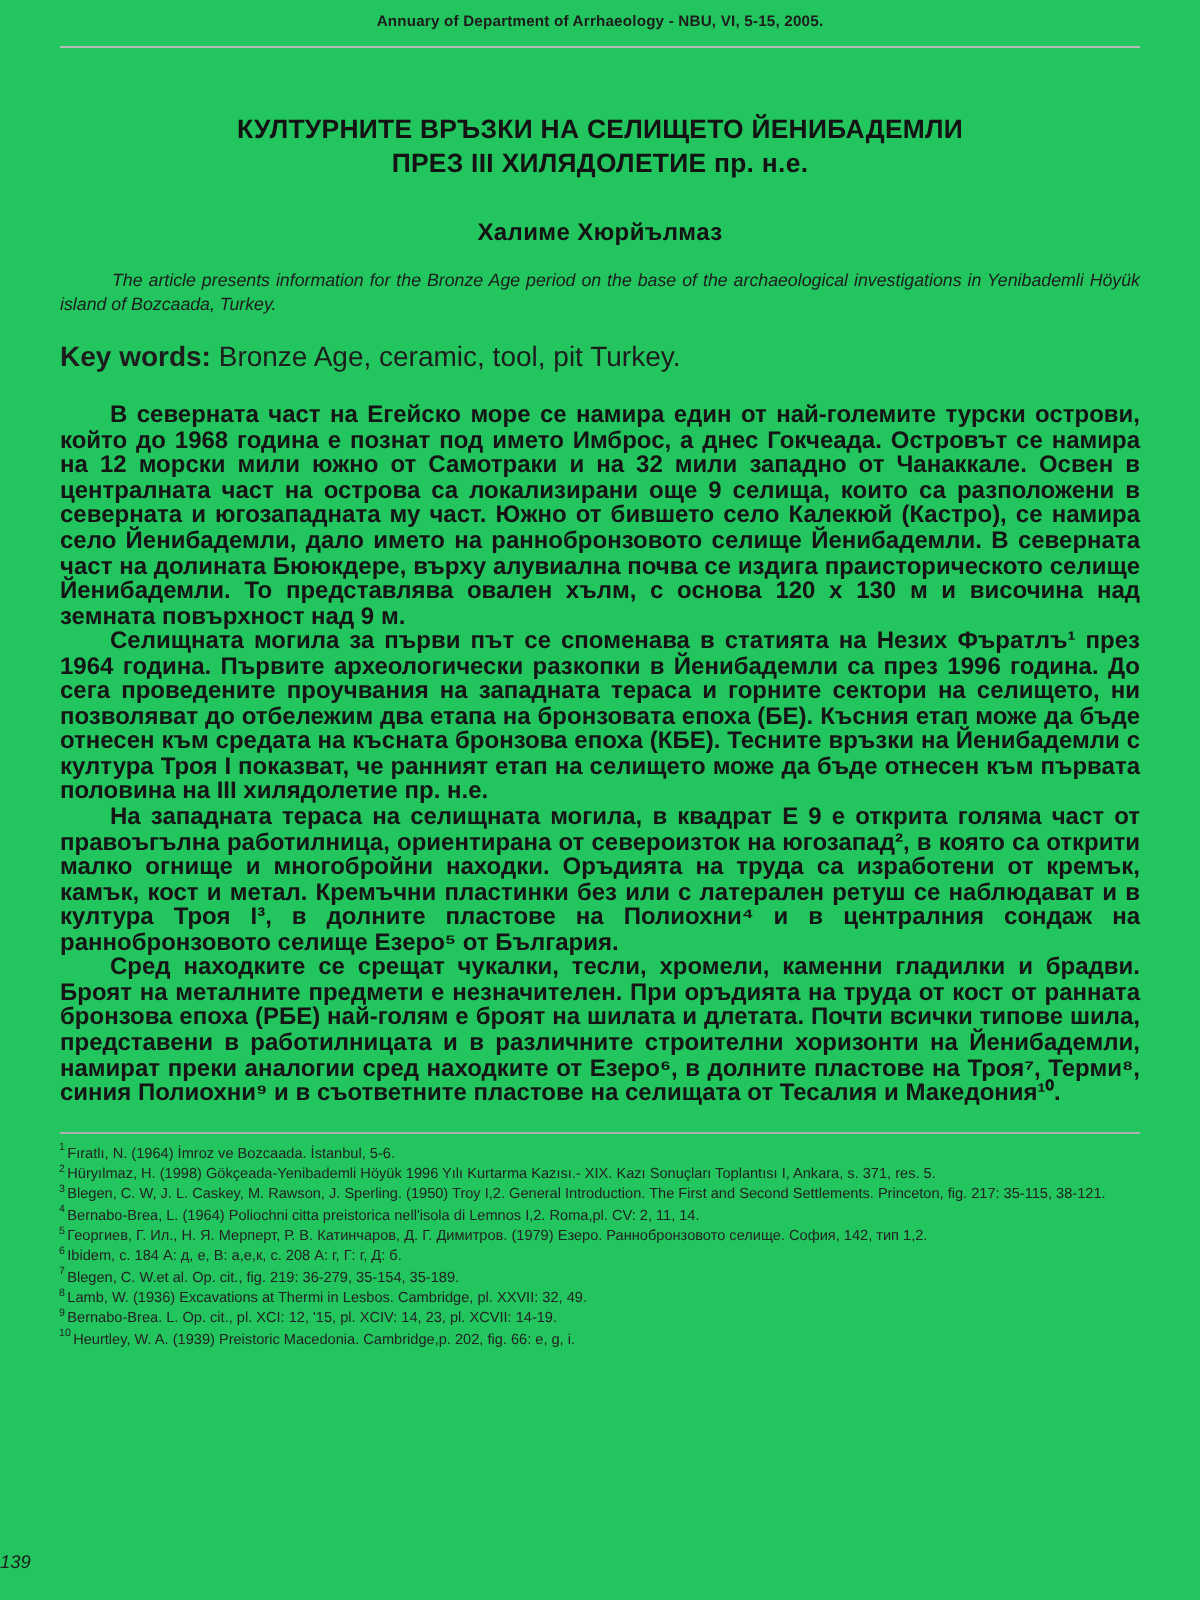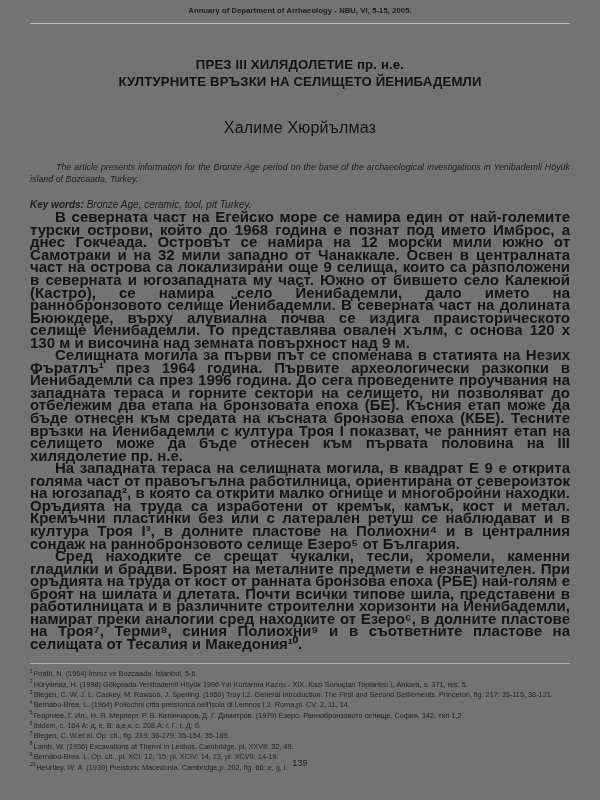--- a/index.html
+++ b/index.html
@@ -15,21 +15,21 @@
     color: #1b1b1b;
     -webkit-font-smoothing: none;
   }
 
   .page {
     position: relative;
     width: 600px;
     height: 800px;
     box-sizing: border-box;
     padding: 6px 28px 0 28px;
-    background: #737373;
+    background: #22c55e;
   }
 
   
   .running-head {
     text-align: center;
     font-size: 7.6px;
     font-weight: bold;
     line-height: 10.5px;
     letter-spacing: 0.1px;
     color: #1d1d1d;
@@ -48,52 +48,52 @@
     text-align: center;
   }
   .doc-title {
     font-size: 13.2px;
     font-weight: bold;
     line-height: 17px;
     letter-spacing: 0.15px;
     color: #131313;
   }
   .author {
-    margin-top: 29px;
-    font-size: 16px;
-    font-weight: normal;
+    margin-top: 19px;
+    font-size: 12px;
+    font-weight: bold;
     letter-spacing: 0.2px;
     color: #131313;
   }
 
   
   .abstract {
-    margin-top: 24px;
+    margin-top: 11px;
     font-size: 8.9px;
     line-height: 12.6px;
     text-align: justify;
     font-style: italic;
     color: #1d1d1d;
     padding: 0 2px;
   }
   .abstract .indent { display: inline-block; width: 26px; }
 
   .keywords {
     margin-top: 13px;
-    font-size: 10px;
+    font-size: 14px;
     line-height: 12.6px;
-    font-style: italic;
     color: #1d1d1d;
     padding: 0 2px;
   }
   .keywords .kw-label { font-weight: bold; }
 
   
   .body-text {
-    font-size: 15px;
+    margin-top: 17px;
+    font-size: 12px;
     line-height: 12.55px;
     text-align: justify;
     color: #151515;
     padding: 0 2px;
   }
   .body-text p {
     margin: 0 0 0 0;
     text-indent: 25px;
     font-weight: bold;
   }
@@ -123,40 +123,41 @@
   .note sup {
     font-size: 5.3px;
     margin-right: 1.2px;
   }
 
   
   .page-number {
     position: absolute;
     left: 0;
     right: 0;
-    bottom: 32px;
-    text-align: center;
+    bottom: 14px;
+    text-align: left;
     font-size: 9.2px;
     color: #1d1d1d;
+    font-style: italic;
   }
 </style>
 </head>
 <body>
 
 <div class="page">
 
   <div class="running-head">
     <div class="line1">Annuary of Department of Arrhaeology - NBU, VI, 5-15, 2005.</div>
   </div>
   <div class="head-rule"></div>
 
   <div class="title-block">
     <div class="doc-title">
+      <div>КУЛТУРНИТЕ ВРЪЗКИ НА СЕЛИЩЕТО ЙЕНИБАДЕМЛИ</div>
       <div>ПРЕЗ III ХИЛЯДОЛЕТИЕ пр. н.е.</div>
-      <div>КУЛТУРНИТЕ ВРЪЗКИ НА СЕЛИЩЕТО ЙЕНИБАДЕМЛИ</div>
     </div>
     <div class="author">Халиме Хюрйълмаз</div>
   </div>
 
   <div class="abstract"><span class="indent"></span><span>The article presents information for the Bronze Age period on the base of the archaeological investigations in Yenibademli Höyük island of Bozcaada, Turkey.</span></div>
 
   <div class="keywords"><span class="kw-label">Key words:</span> <span>Bronze Age, ceramic, tool, pit Turkey.</span></div>
 
   <div class="body-text">
     <p>В северната част на Егейско море се намира един от най-големите турски острови, който до 1968 година е познат под името Имброс, а днес Гокчеада. Островът се намира на 12 морски мили южно от Самотраки и на 32 мили западно от Чанаккале. Освен в централната част на острова са локализирани още 9 селища, които са разположени в северната и югозападната му част. Южно от бившето село Калекюй (Кастро), се намира село Йенибадемли, дало името на раннобронзовото селище Йенибадемли. В северната част на долината Бююкдере, върху алувиална почва се издига праисторическото селище Йенибадемли. То представлява овален хълм, с основа 120 х 130 м и височина над земната повърхност над 9 м.</p>

